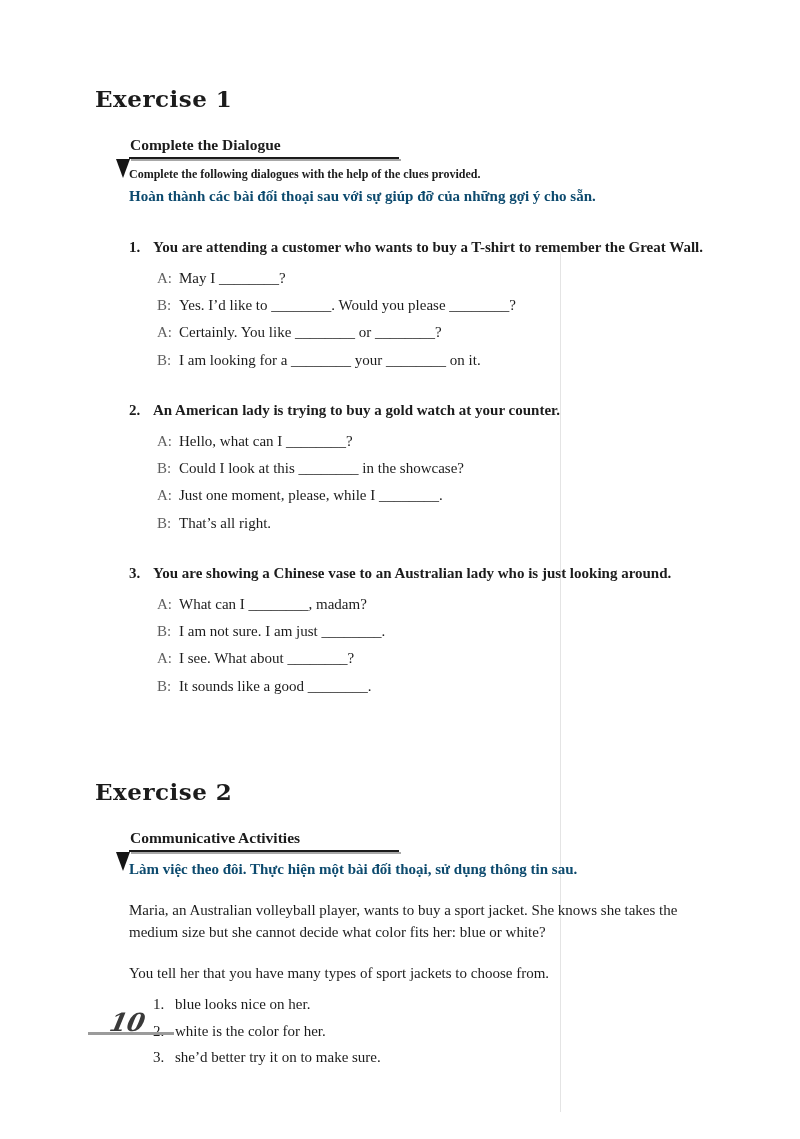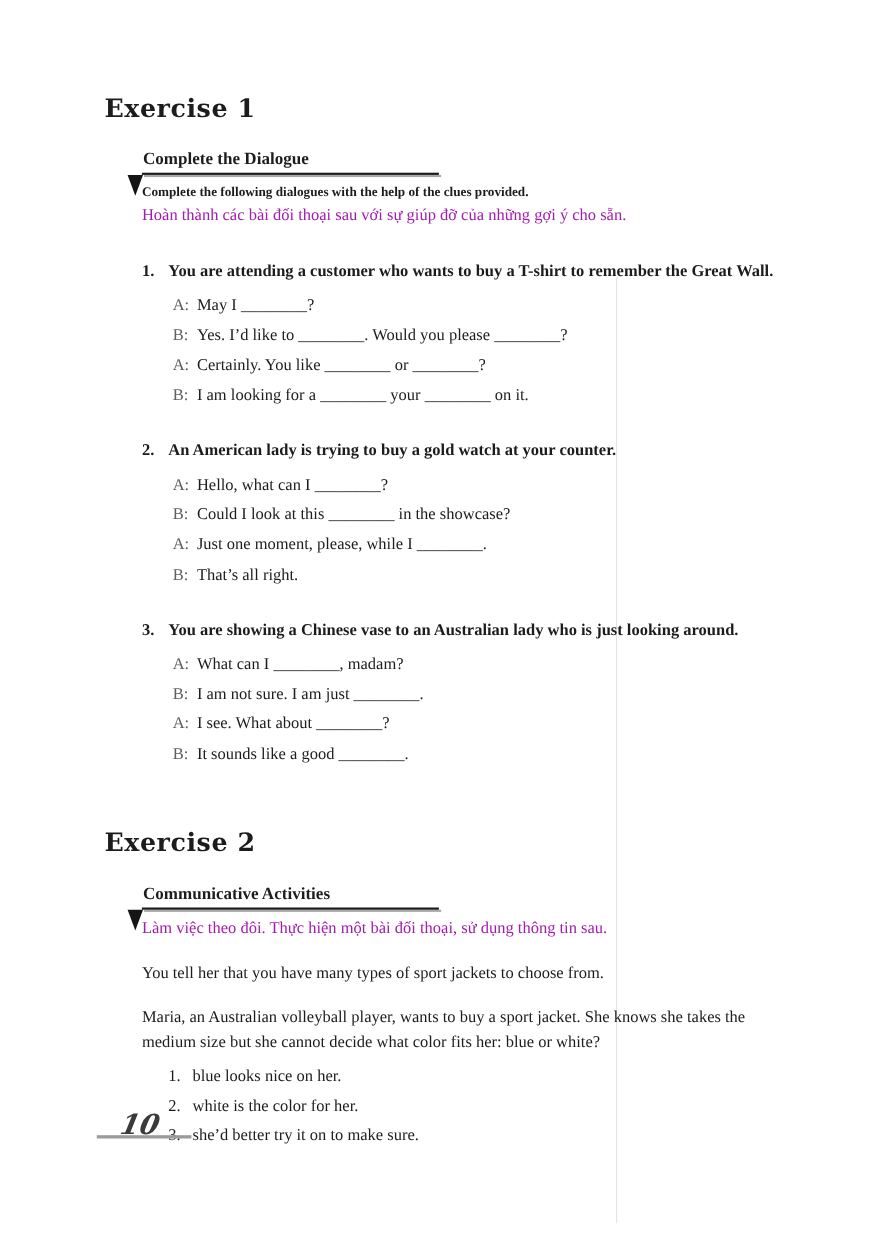--- a/index.html
+++ b/index.html
@@ -13,21 +13,21 @@
   }
   .content { padding:85px 0 0 95px; }
 
   .ex-title {
     font-family:"DejaVu Serif", serif;
     font-weight:bold;
     font-size:23px;
     letter-spacing:0.5px;
     margin:0 0 24px 0;
   }
-  .exercise2 .ex-title { margin-top:56px; }
+  .exercise2 .ex-title { margin-top:81px; }
 
   .section { position:relative; margin-left:34px; width:625px; }
 
   .section-header {
     font-weight:bold;
     font-size:15.5px;
     margin:0 0 3px 1px;
     font-family:"Liberation Serif", serif;
   }
   .rule {
@@ -38,21 +38,21 @@
   }
   .flag {
     position:absolute;
     left:-13px; top:23px;
     width:0; height:0;
     border-left:7px solid transparent;
     border-right:7px solid transparent;
     border-top:19px solid #151515;
   }
   .instr-en { font-weight:bold; font-size:12px; margin:0; line-height:1.45; }
-  .instr-vi { color:#a21caf; font-size:15px; margin:3px 0 0 0; line-height:1.45; }
+  .instr-vi { color:#0c4a6e; font-size:15px; margin:3px 0 0 0; line-height:1.45;font-weight:bold; }
 
   .item { margin-top:29px; }
   .item-head { display:flex; font-weight:bold; font-size:15px; line-height:1.45; }
   .item-num { width:24px; flex:0 0 24px; }
   .item-prompt { flex:1; }
 
   .dialogue { margin:9px 0 0 28px; }
   .dline { display:flex; font-size:15px; line-height:1.42; margin-bottom:6px; }
   .speaker { color:#5f5f5f; width:22px; flex:0 0 22px; }
   .dtext { flex:1; }
@@ -179,22 +179,22 @@
     <div class="exercise exercise2">
       <h1 class="ex-title">Exercise 2</h1>
 
       <div class="section">
         <div class="section-header">Communicative Activities</div>
         <div class="rule"></div>
         <div class="flag"></div>
 
         <p class="instr-vi">Làm việc theo đôi. Thực hiện một bài đối thoại, sử dụng thông tin sau.</p>
 
+        <p class="para">Maria, an Australian volleyball player, wants to buy a sport jacket. She knows she takes the medium size but she cannot decide what color fits her: blue or white?</p>
         <p class="para">You tell her that you have many types of sport jackets to choose from.</p>
-        <p class="para">Maria, an Australian volleyball player, wants to buy a sport jacket. She knows she takes the medium size but she cannot decide what color fits her: blue or white?</p>
 
         <div class="suggest-list">
           <div class="sline">
             <span class="snum">1.</span>
             <span>blue looks nice on her.</span>
           </div>
           <div class="sline">
             <span class="snum">2.</span>
             <span>white is the color for her.</span>
           </div>

